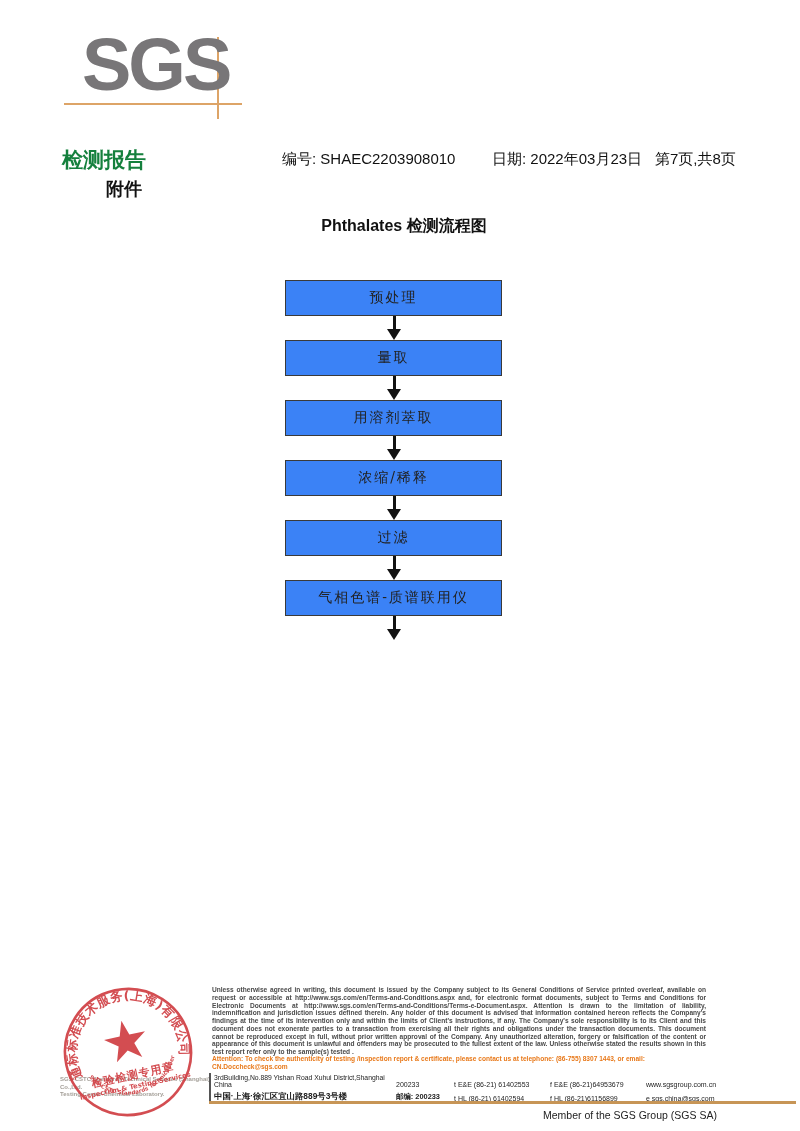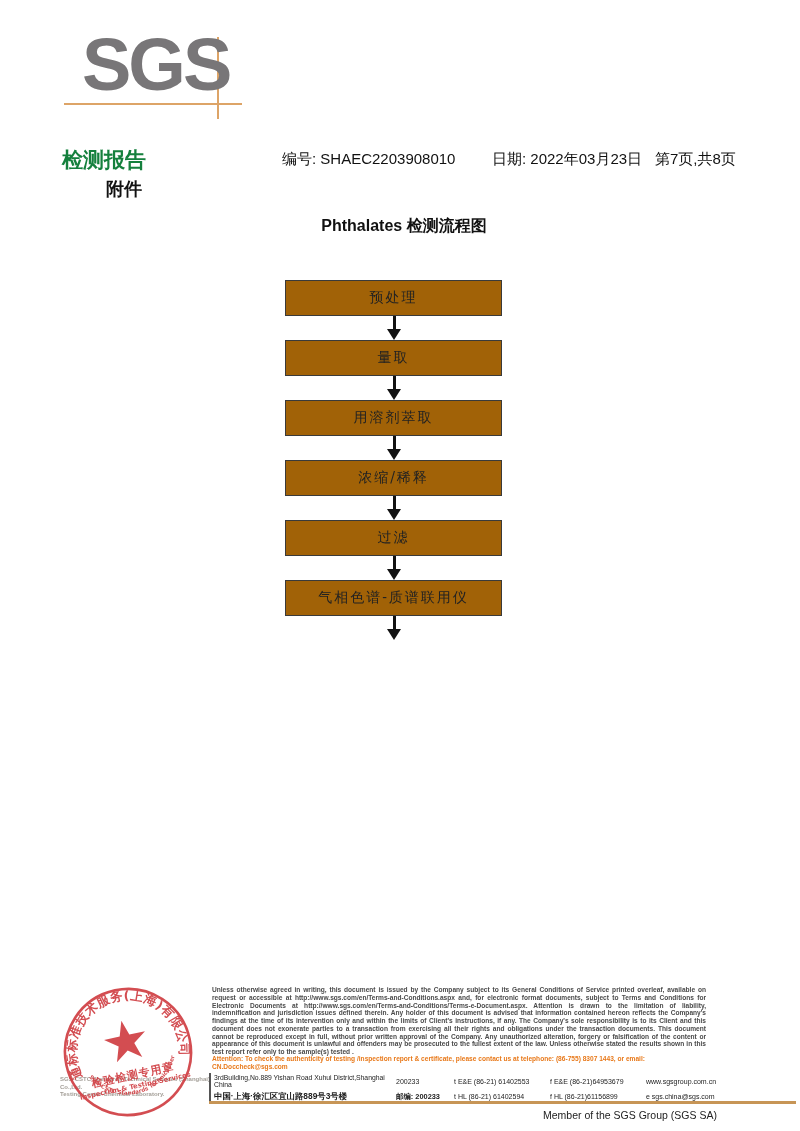--- a/index.html
+++ b/index.html
@@ -20,41 +20,41 @@
   .report-title { position:absolute; left:62px; top:146px; font-size:21px; font-weight:bold; color:#15803d; }
   .hdr-no   { position:absolute; left:282px; top:150px; font-size:15px; color:#111; }
   .hdr-date { position:absolute; left:492px; top:150px; font-size:15px; color:#111; }
   .hdr-page { position:absolute; left:646px; top:150px; font-size:15px; color:#111;margin-left:9px; }
   .attachment { position:absolute; left:66px; top:177px; font-size:18px; font-weight:bold; color:#111;margin-left:40px; }
   
   .chart-title { position:absolute; left:4px; top:216px; width:800px; text-align:center;
     font-size:16px; font-weight:bold; color:#111; }
   .flow-box {
     position:absolute; left:285px; width:215px; height:34px;
-    border:1px solid #3a3a3a; background:#a16207;
+    border:1px solid #3a3a3a; background:#3b82f6;
     font-family:"DejaVu Serif", serif; font-size:14px; letter-spacing:2px; color:#222;
     display:flex; align-items:center; justify-content:center;
   }
   .flow-arrow { position:absolute; left:384px; width:20px; height:24px; }
   .flow-arrow .stem { position:absolute; left:9px; top:0; width:3px; height:14px; background:#121212; }
   .flow-arrow .head { position:absolute; left:2.5px; top:13px; width:0; height:0;
     border-left:7.5px solid transparent; border-right:7.5px solid transparent; border-top:11px solid #121212; }
   
   .legal {
     position:absolute; left:212px; top:986px; width:494px;
     font-size:6.6px; line-height:7.75px; color:#4a4a4a; font-weight:bold;
     text-align:justify;
   }
   .attention {
     position:absolute; left:212px; top:1055px; width:494px;
     font-size:6.6px; line-height:7.6px; color:#e8791a; font-weight:bold;
   }
   .addr-vline { position:absolute; left:209px; top:1073px; width:1.5px; height:30px; background:#555; }
   .addr-block { position:absolute; left:214px; top:1074px; width:582px; }
-  .addr-row { display:flex; align-items:center; color:#1c1c1c; }
+  .addr-row { display:flex; align-items:flex-end; color:#1c1c1c; }
   .addr-row .c-addr { width:182px; font-size:6.8px; }
   .addr-row .c-zip  { width:58px;  font-size:7px; }
   .addr-row .c-tel  { width:96px;  font-size:7px; }
   .addr-row .c-fax  { width:96px;  font-size:7px; }
   .addr-row .c-ext  { flex:1;      font-size:7px; }
   .addr-row.cn { margin-top:3px; }
   .addr-row.cn .c-addr { font-size:8.4px; font-weight:bold; }
   .addr-row.cn .c-zip { font-size:7.4px; font-weight:bold; }
   .footer-rule { position:absolute; left:209px; top:1101px; width:587px; height:2.5px; background:#c79556; }
   .member { position:absolute; left:543px; top:1109px; font-size:10.5px; color:#222; }

